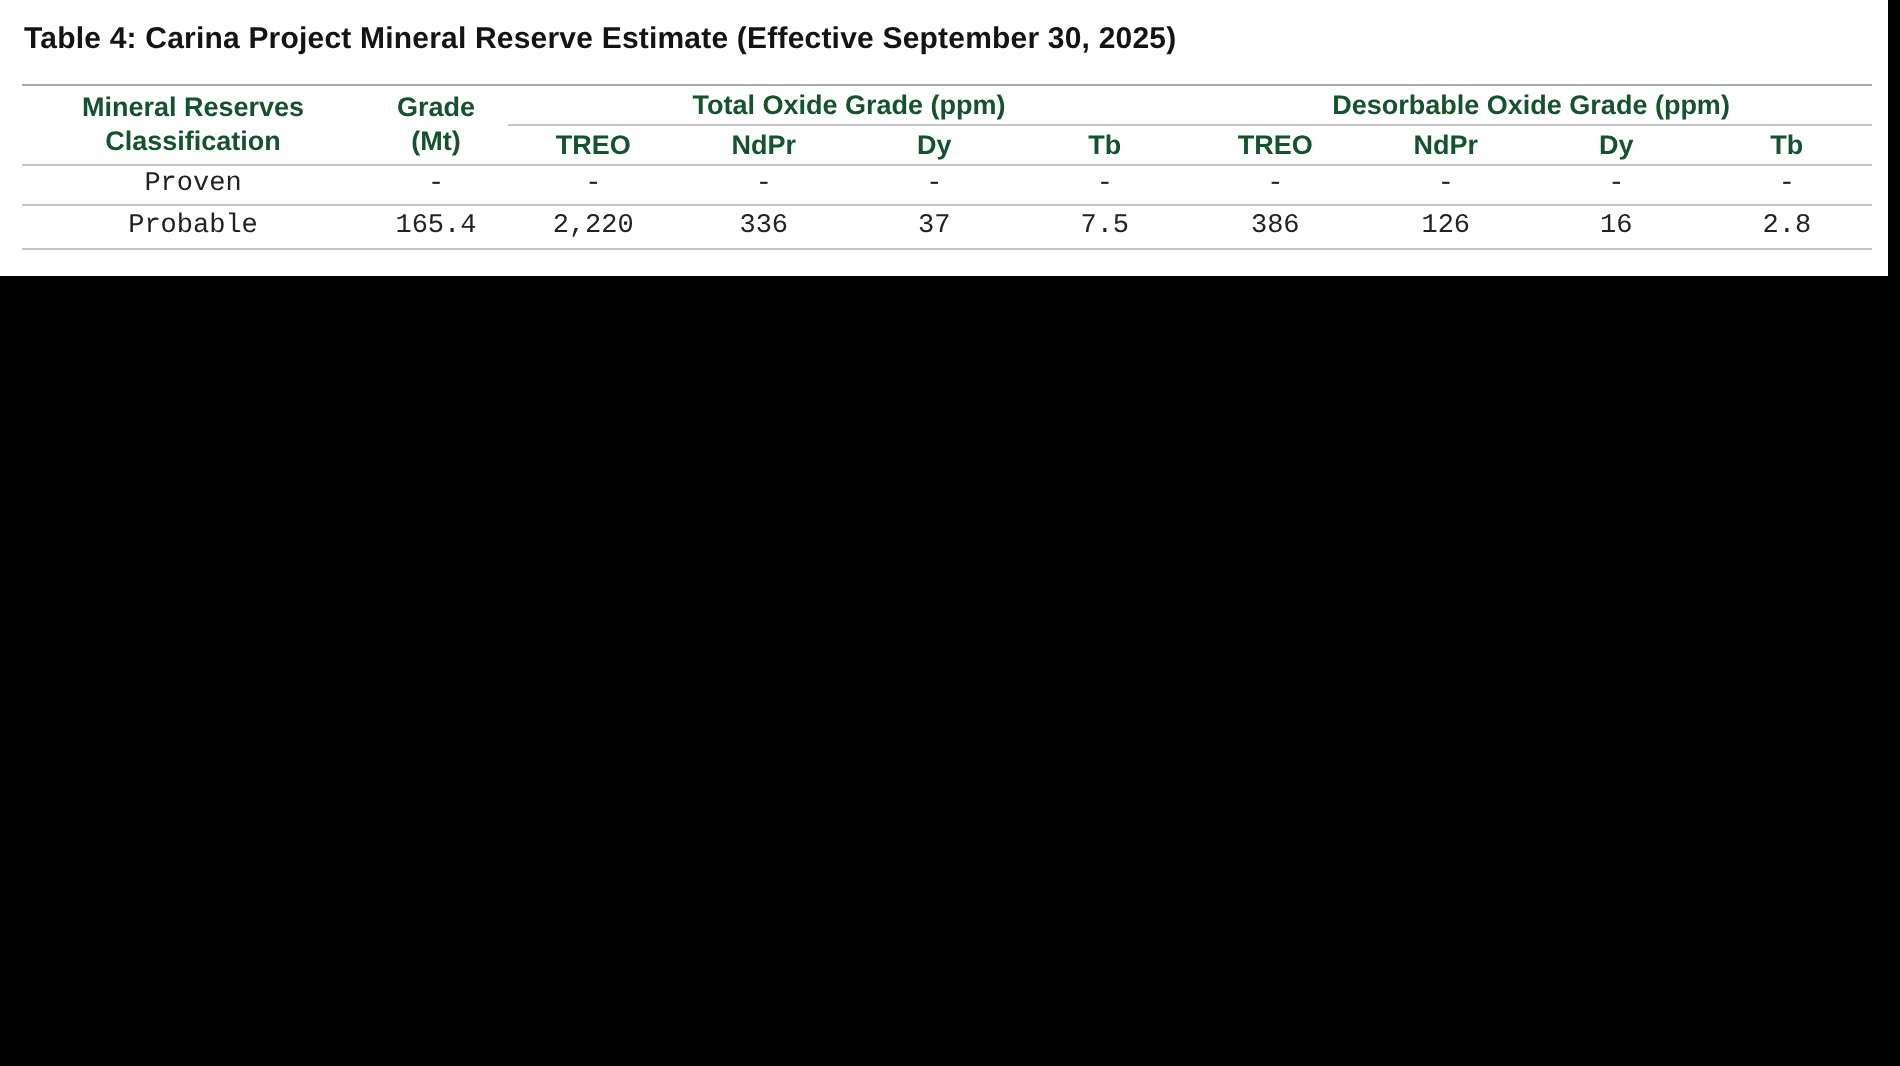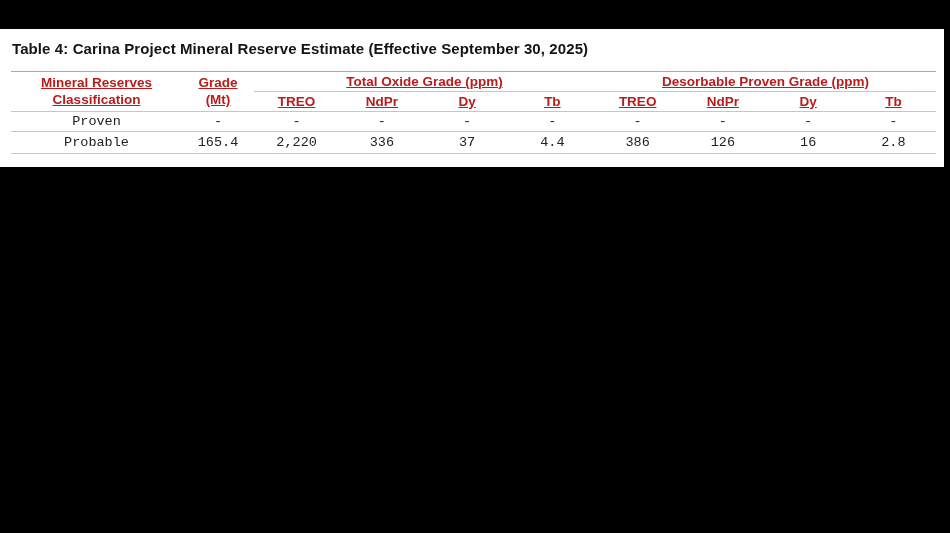--- a/index.html
+++ b/index.html
@@ -12,21 +12,20 @@
   .canvas {
     position: relative;
     width: 950px; height: 533px;
     background: #000000;
   }
   .surface {
     position: absolute;
     left: 0; top: 0;
     width: 944px; height: 138px;
     background: #ffffff;
-    margin-top: 29px;
   }
   .doc-title {
     position: absolute;
     left: 12px; top: 11px;
     font-size: 15px;
     font-weight: 700;
     color: #141414;
     letter-spacing: 0.1px;
     white-space: nowrap;
   }
@@ -42,21 +41,21 @@
   }
   col.c-class { width: 171px; }
   col.c-mass  { width: 72px; }
   col.c-val   { width: 85.25px; }
   th, td {
     text-align: center;
     vertical-align: middle;
     font-weight: 400;
     padding: 0;
   }
-  th { font-weight: 700; color: #b91c1c; text-decoration: underline; }
+  th { font-weight: 700; color: #14532d; }
   tr.group-row th { height: 20px; }
   tr.sub-row th   { height: 20px; }
   tr.data-row td  { height: 20px; font-family: Liberation Mono, monospace; }
   tr.data-row.last td { height: 22px; }
   th.rowspan-head {
     border-bottom: 1px solid #c6c6c6;
     line-height: 1.25;
   }
   th.group-head { border-bottom: 1px solid #c6c6c6; }
   tr.sub-row th { border-bottom: 1px solid #c6c6c6; }
@@ -88,21 +87,21 @@
           <tr class="group-row">
         <th class="rowspan-head" rowspan="2">
           <div>Mineral Reserves</div>
           <div>Classification</div>
         </th>
         <th class="rowspan-head" rowspan="2">
           <div>Grade</div>
           <div>(Mt)</div>
         </th>
         <th class="group-head" colspan="4">Total Oxide Grade (ppm)</th>
-        <th class="group-head" colspan="4">Desorbable Proven Grade (ppm)</th>
+        <th class="group-head" colspan="4">Desorbable Oxide Grade (ppm)</th>
       </tr>
 
       <tr class="sub-row">
         <th>TREO</th>
         <th>NdPr</th>
         <th>Dy</th>
         <th>Tb</th>
         <th>TREO</th>
         <th>NdPr</th>
         <th>Dy</th>
@@ -121,21 +120,21 @@
         <td>-</td>
         <td>-</td>
       </tr>
 
       <tr class="data-row last">
         <td>Probable</td>
         <td>165.4</td>
         <td>2,220</td>
         <td>336</td>
         <td>37</td>
-        <td>4.4</td>
+        <td>7.5</td>
         <td>386</td>
         <td>126</td>
         <td>16</td>
         <td>2.8</td>
       </tr>
     </tbody>
       </table>
 
   </div>
 </div>

